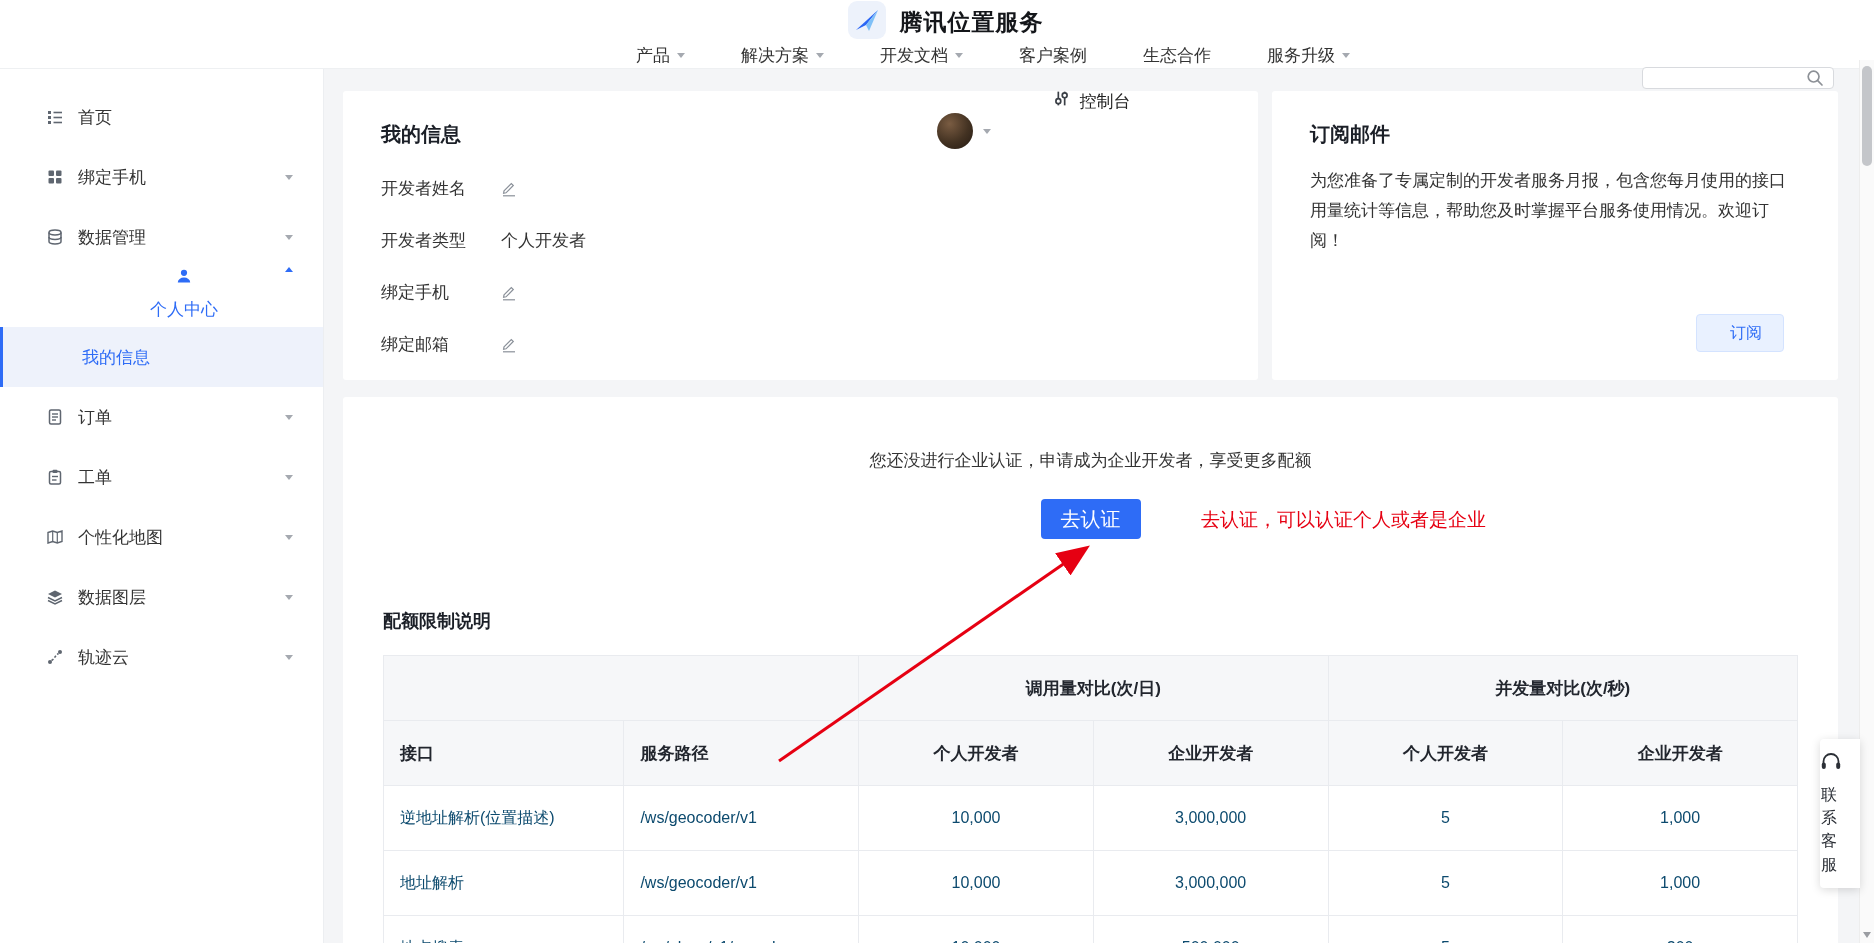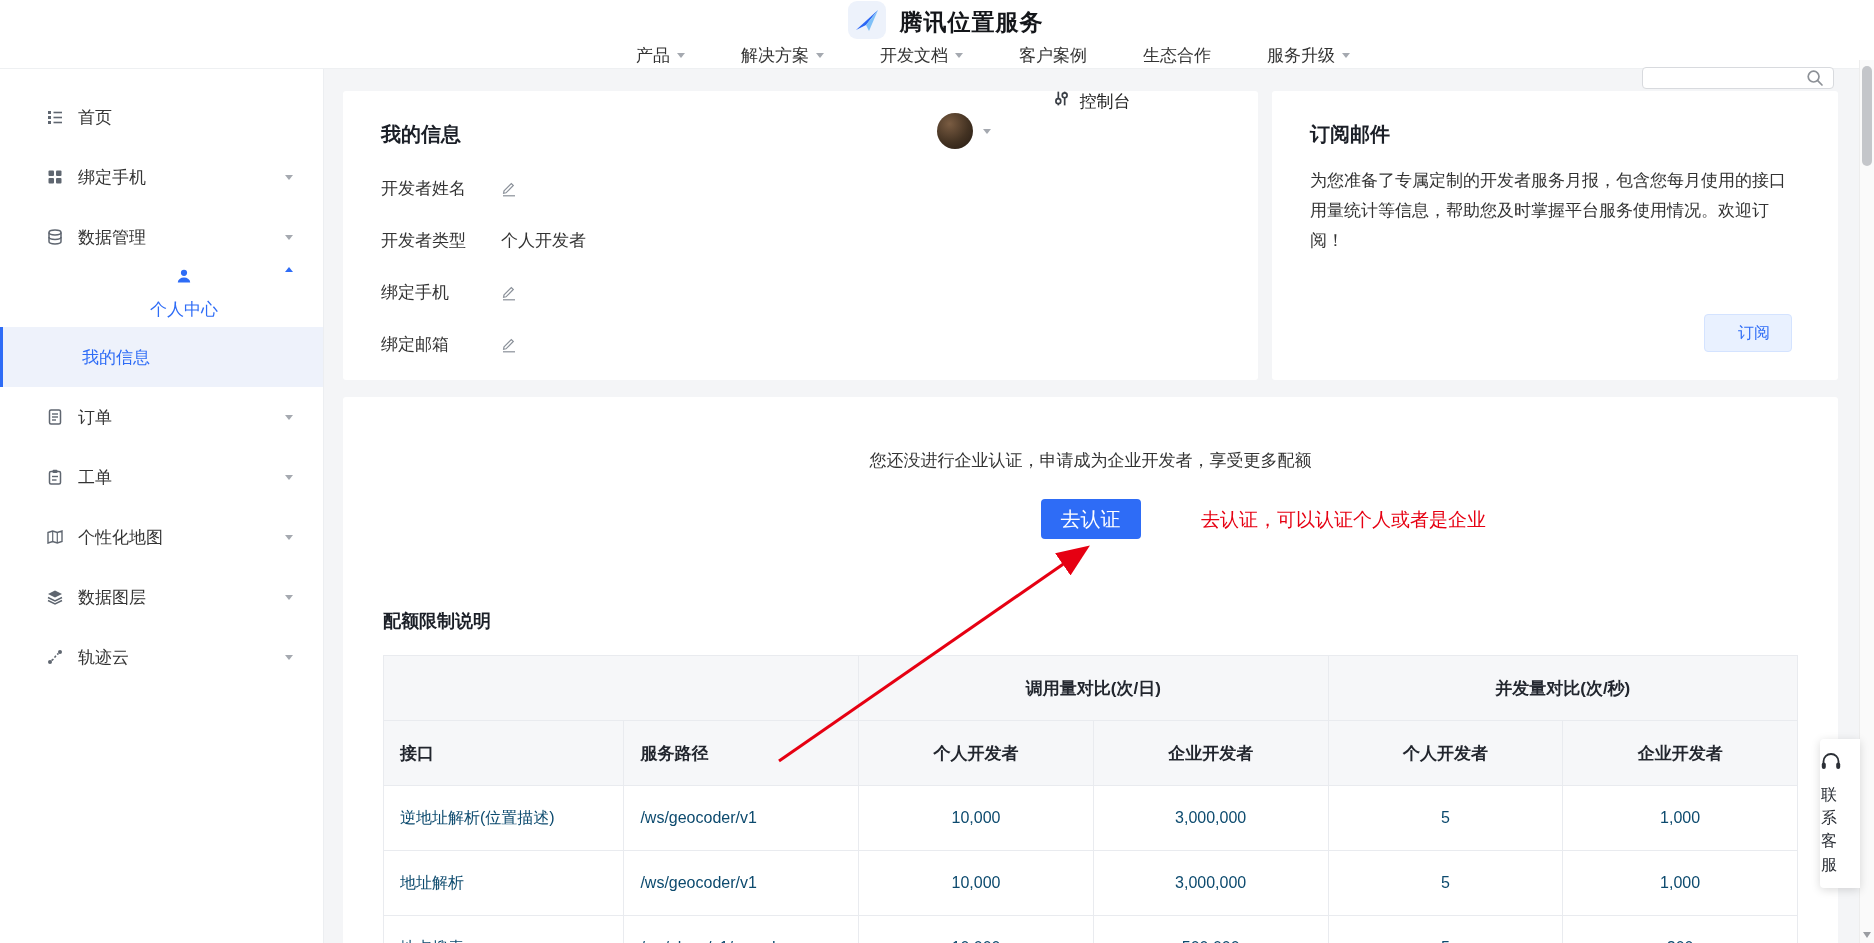--- a/index.html
+++ b/index.html
@@ -38,21 +38,21 @@
   .main { position:absolute; left:324px; top:69px; right:0; bottom:0; padding:22px 36px 0 19px; overflow:hidden; }
   .row1 { display:flex; gap:14px; }
   .card { background:#fff; border-radius:3px; }
   .profile-card { flex:1; height:289px; padding:30px 38px; }
   .subscribe-card { width:566px; height:289px; padding:30px 38px 28px; display:flex; flex-direction:column; }
   .card-title { font-size:20px; font-weight:bold; color:#1b1f27; }
   .field-row { display:flex; align-items:center; margin-top:29px; font-size:17px; }
   .field-label { width:120px; color:#333; }
   .edit-icon { cursor:pointer; display:inline-flex; }
   .subscribe-body { margin-top:18px; font-size:17px; line-height:1.75; color:#333; }
-  .subscribe-btn { margin-top:auto; align-self:flex-end; margin-right:8px; width:88px; height:38px;
+  .subscribe-btn { margin-top:auto; align-self:flex-end; margin-right:16px; width:88px; height:38px;
     background:#e9f1ff; color:#2e6cf6; border:1px solid #d4e3ff; border-radius:4px; font-size:16px; cursor:pointer;
     font-family:inherit;padding-left:12px; }
   .big-card { position:relative; margin-top:17px; height:740px; padding:0 40px; }
   .cert { padding-top:52px; text-align:center; }
   .cert-notice { font-size:17px; color:#333; line-height:24px; }
   .cert-btn { display:block; margin:26px auto 0; width:100px; height:40px; background:#2e6cf6; color:#fff;
     border:none; border-radius:4px; font-size:20px; cursor:pointer; font-family:inherit; }
   .cert-annotation { position:absolute; left:858px; top:110px; color:#e60012; font-size:19px; white-space:nowrap; }
   .arrow-svg { position:absolute; left:0; top:0; pointer-events:none; z-index:5; }
   .quota-title { margin-top:70px; font-size:18px; font-weight:bold; color:#1b1f27; }

